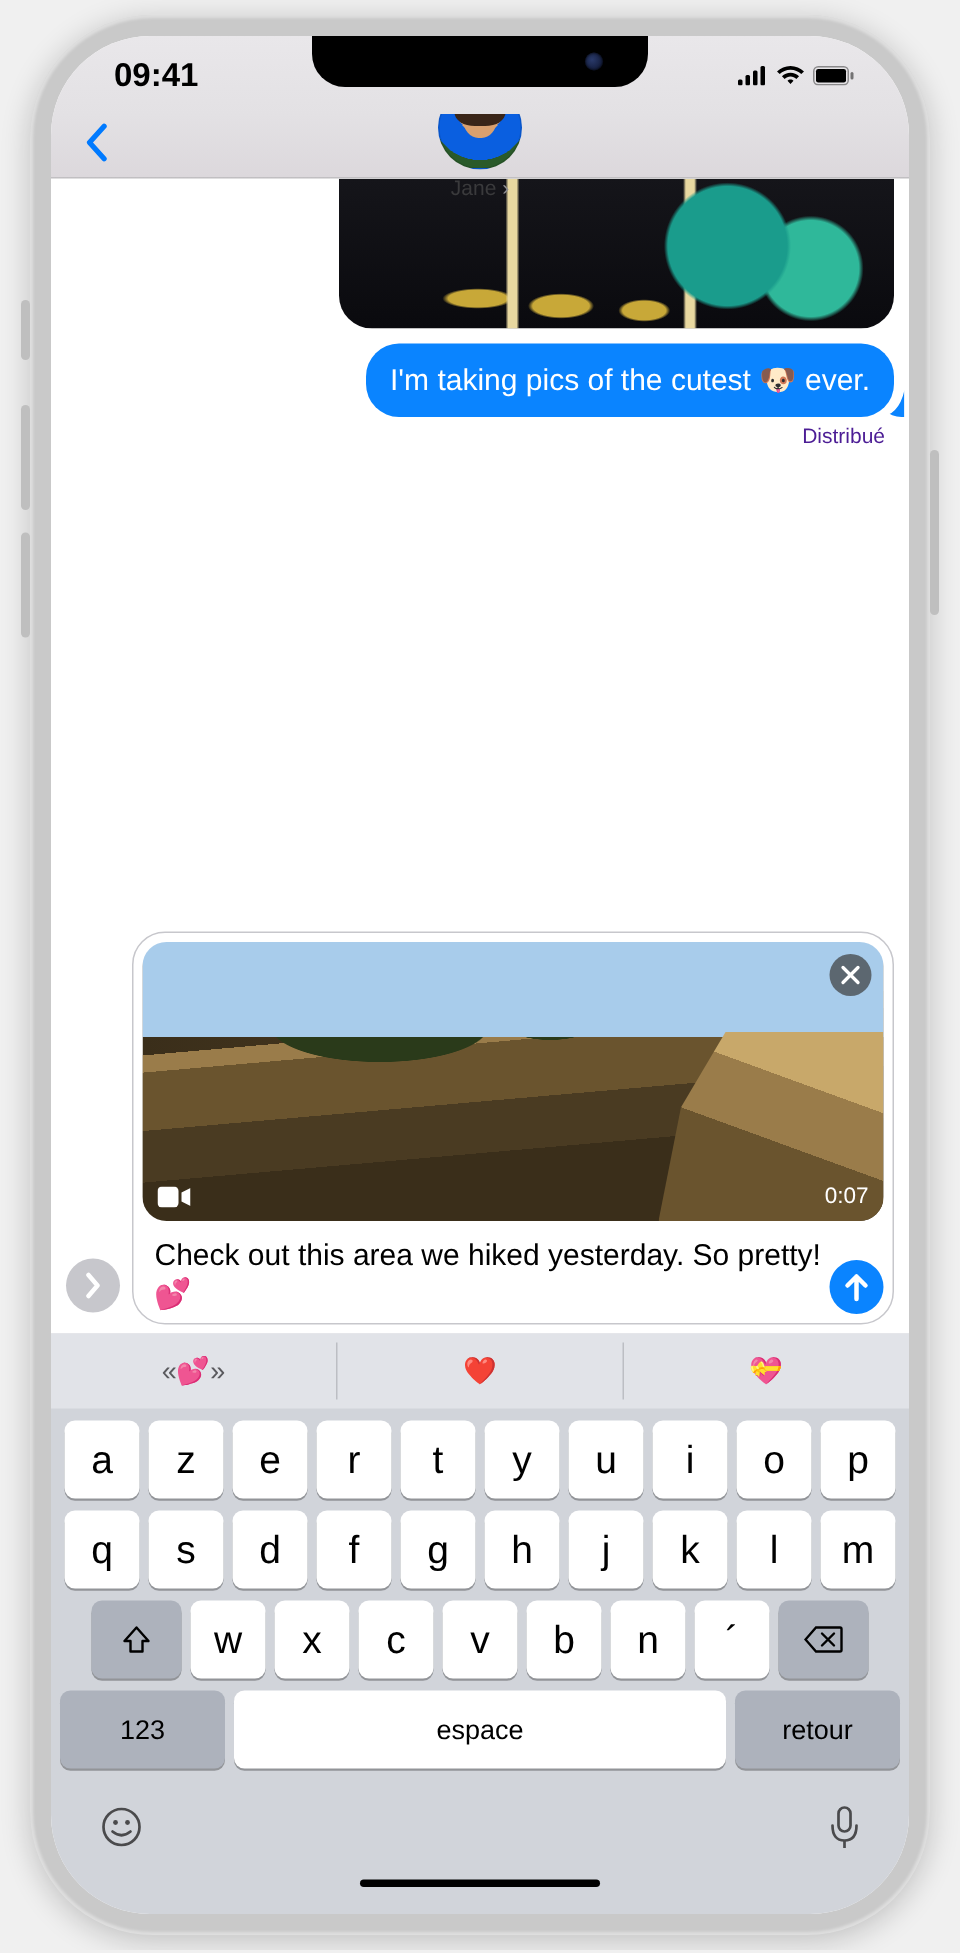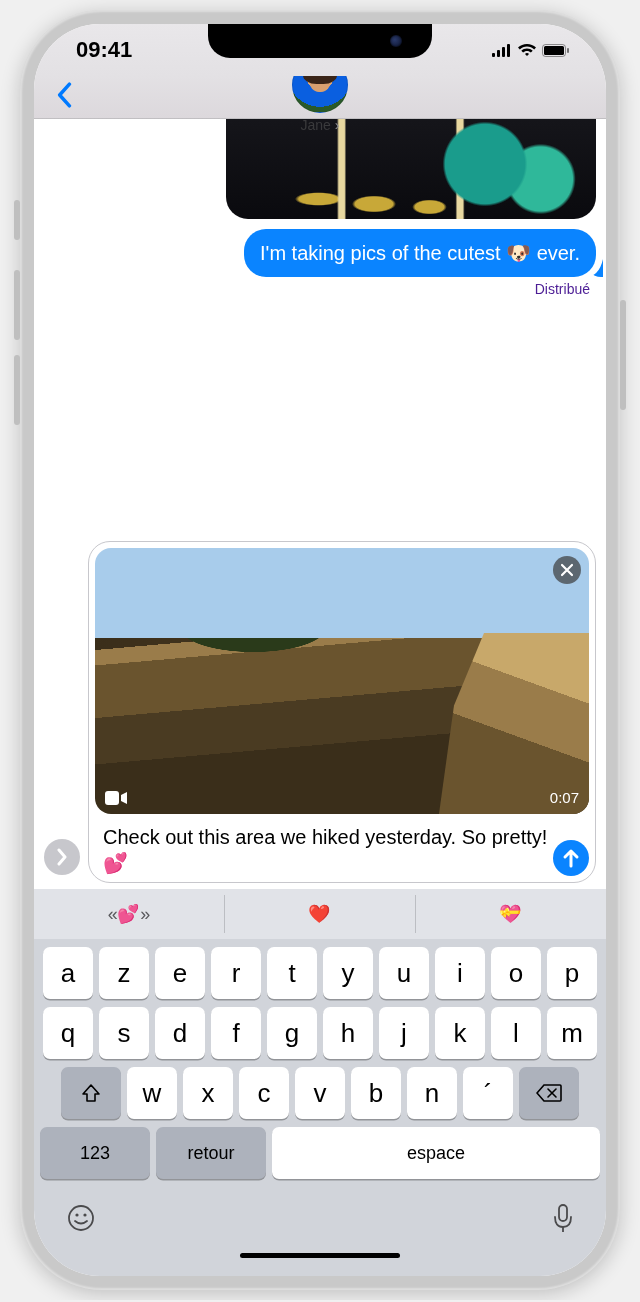--- a/index.html
+++ b/index.html
@@ -192,21 +192,21 @@
     flex: 1;
     border: 1px solid #c7c7cc;
     border-radius: 22px;
     overflow: hidden;
     display: flex;
     flex-direction: column;
   }
   .video-attach {
     position: relative;
     margin: 6px;
-    height: 266px;
+    height: 186px;
     border-radius: 16px;
     overflow: hidden;
     background:
       linear-gradient(180deg, #a8cceb 0 34%, transparent 34%),
       radial-gradient(ellipse 120px 40px at 32% 30%, #2a3a1a 0 60%, transparent 61%),
       radial-gradient(ellipse 60px 28px at 55% 26%, #2a3a1a 0 60%, transparent 61%),
       linear-gradient(175deg, transparent 33%, #9a7c4a 33% 38%, #6a542e 38% 55%, #4a3b22 55% 70%, #3a2e1a 70%),
       linear-gradient(90deg, #3a2e1a, #5a4628);
   }
   .video-attach::after {
@@ -472,22 +472,22 @@
         <div class="key util">
           <svg width="26" height="20" viewBox="0 0 26 20">
               <path d="M8 2 L24 2 Q25 2 25 3 L25 17 Q25 18 24 18 L8 18 L1 10 Z" fill="none" stroke="#000" stroke-width="1.6"></path>
               <path d="M12 6 L20 14 M20 6 L12 14" stroke="#000" stroke-width="1.6" stroke-linecap="round"></path>
             </svg>
         </div>
       </div>
 
       <div class="bottom-row">
         <div class="bkey num">123</div>
+        <div class="bkey space">espace</div>
         <div class="bkey ret">retour</div>
-        <div class="bkey space">espace</div>
       </div>
 
       <div class="kb-footer">
         <span>
           <svg width="30" height="30" viewBox="0 0 30 30">
               <circle cx="15" cy="15" r="12" fill="none" stroke="#4a4a4c" stroke-width="1.8"></circle>
               <circle cx="11" cy="12" r="1.6" fill="#4a4a4c"></circle>
               <circle cx="19" cy="12" r="1.6" fill="#4a4a4c"></circle>
               <path d="M9 18 Q15 23 21 18" fill="none" stroke="#4a4a4c" stroke-width="1.8" stroke-linecap="round"></path>
             </svg>

